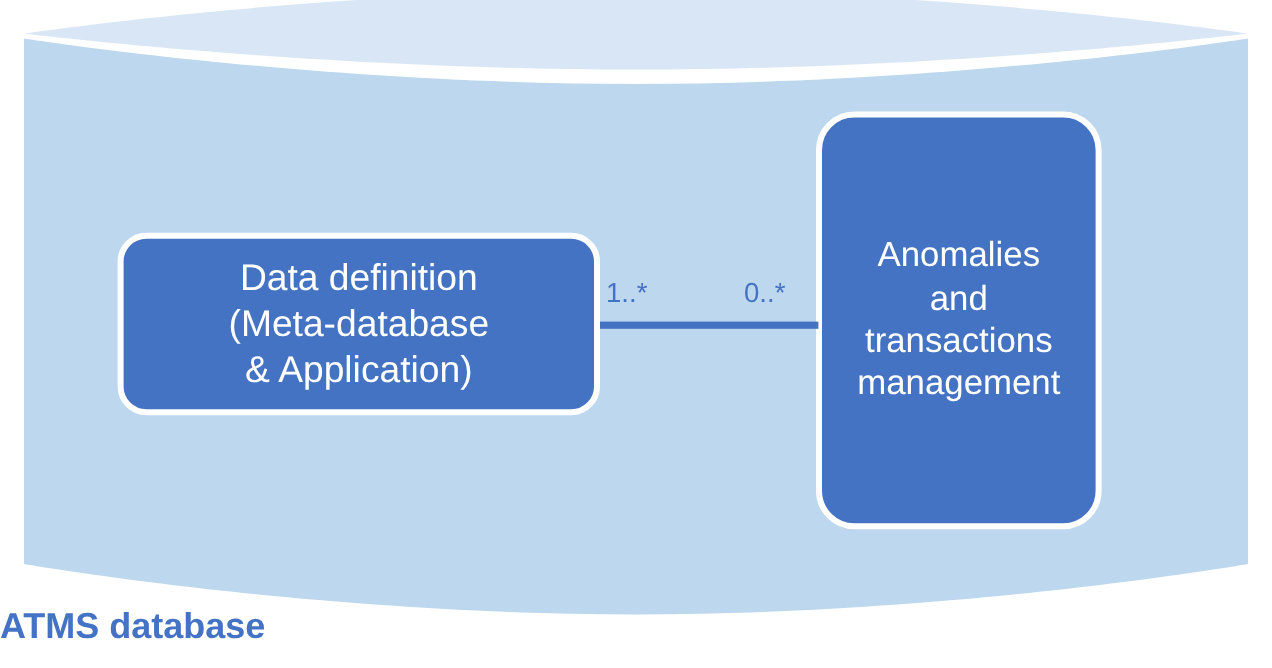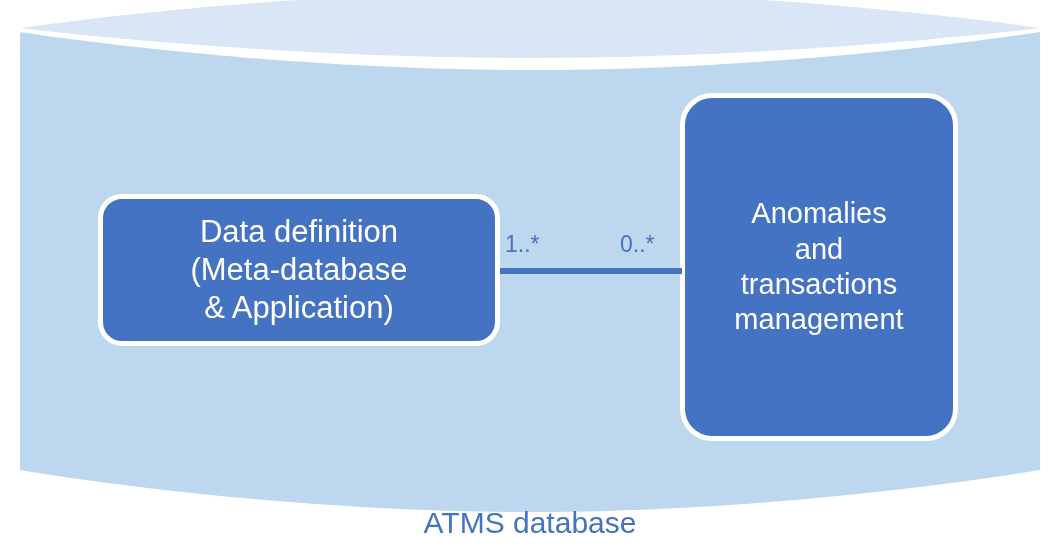--- a/index.html
+++ b/index.html
@@ -52,21 +52,21 @@
     top: 194px;
     width: 402px;
     height: 152px;
     font-size: 31px;
     border-radius: 24px;
   }
 
   #box-anomalies {
     left: 680px;
     top: 93px;
-    width: 278px;
+    width: 238px;
     height: 348px;
     font-size: 29px;
     border-radius: 32px;
   }
 
   .box-label {
     display: block;
     white-space: pre-line;
     padding: 0 10px;
   }
@@ -97,24 +97,24 @@
     left: 620px;
     top: 231px;
   }
 
   
   #diagram-caption {
     position: absolute;
     left: 0;
     top: 506px;
     width: 1060px;
-    text-align: center;
+    text-align: left;
     color: #4472c4;
     font-size: 30px;
-    font-weight: normal;
+    font-weight: bold;
   }
 </style>
 </head>
 <body>
 
 <div id="diagram-root">
 
   <svg class="cylinder-svg" viewBox="0 0 1060 557" preserveAspectRatio="none">
 
     <path d="M 20 32 L 20 470 C 20 470 260 512 530 512 C 800 512 1040 470 1040 470 L 1040 32 Z" fill="#bdd7ee"></path>

